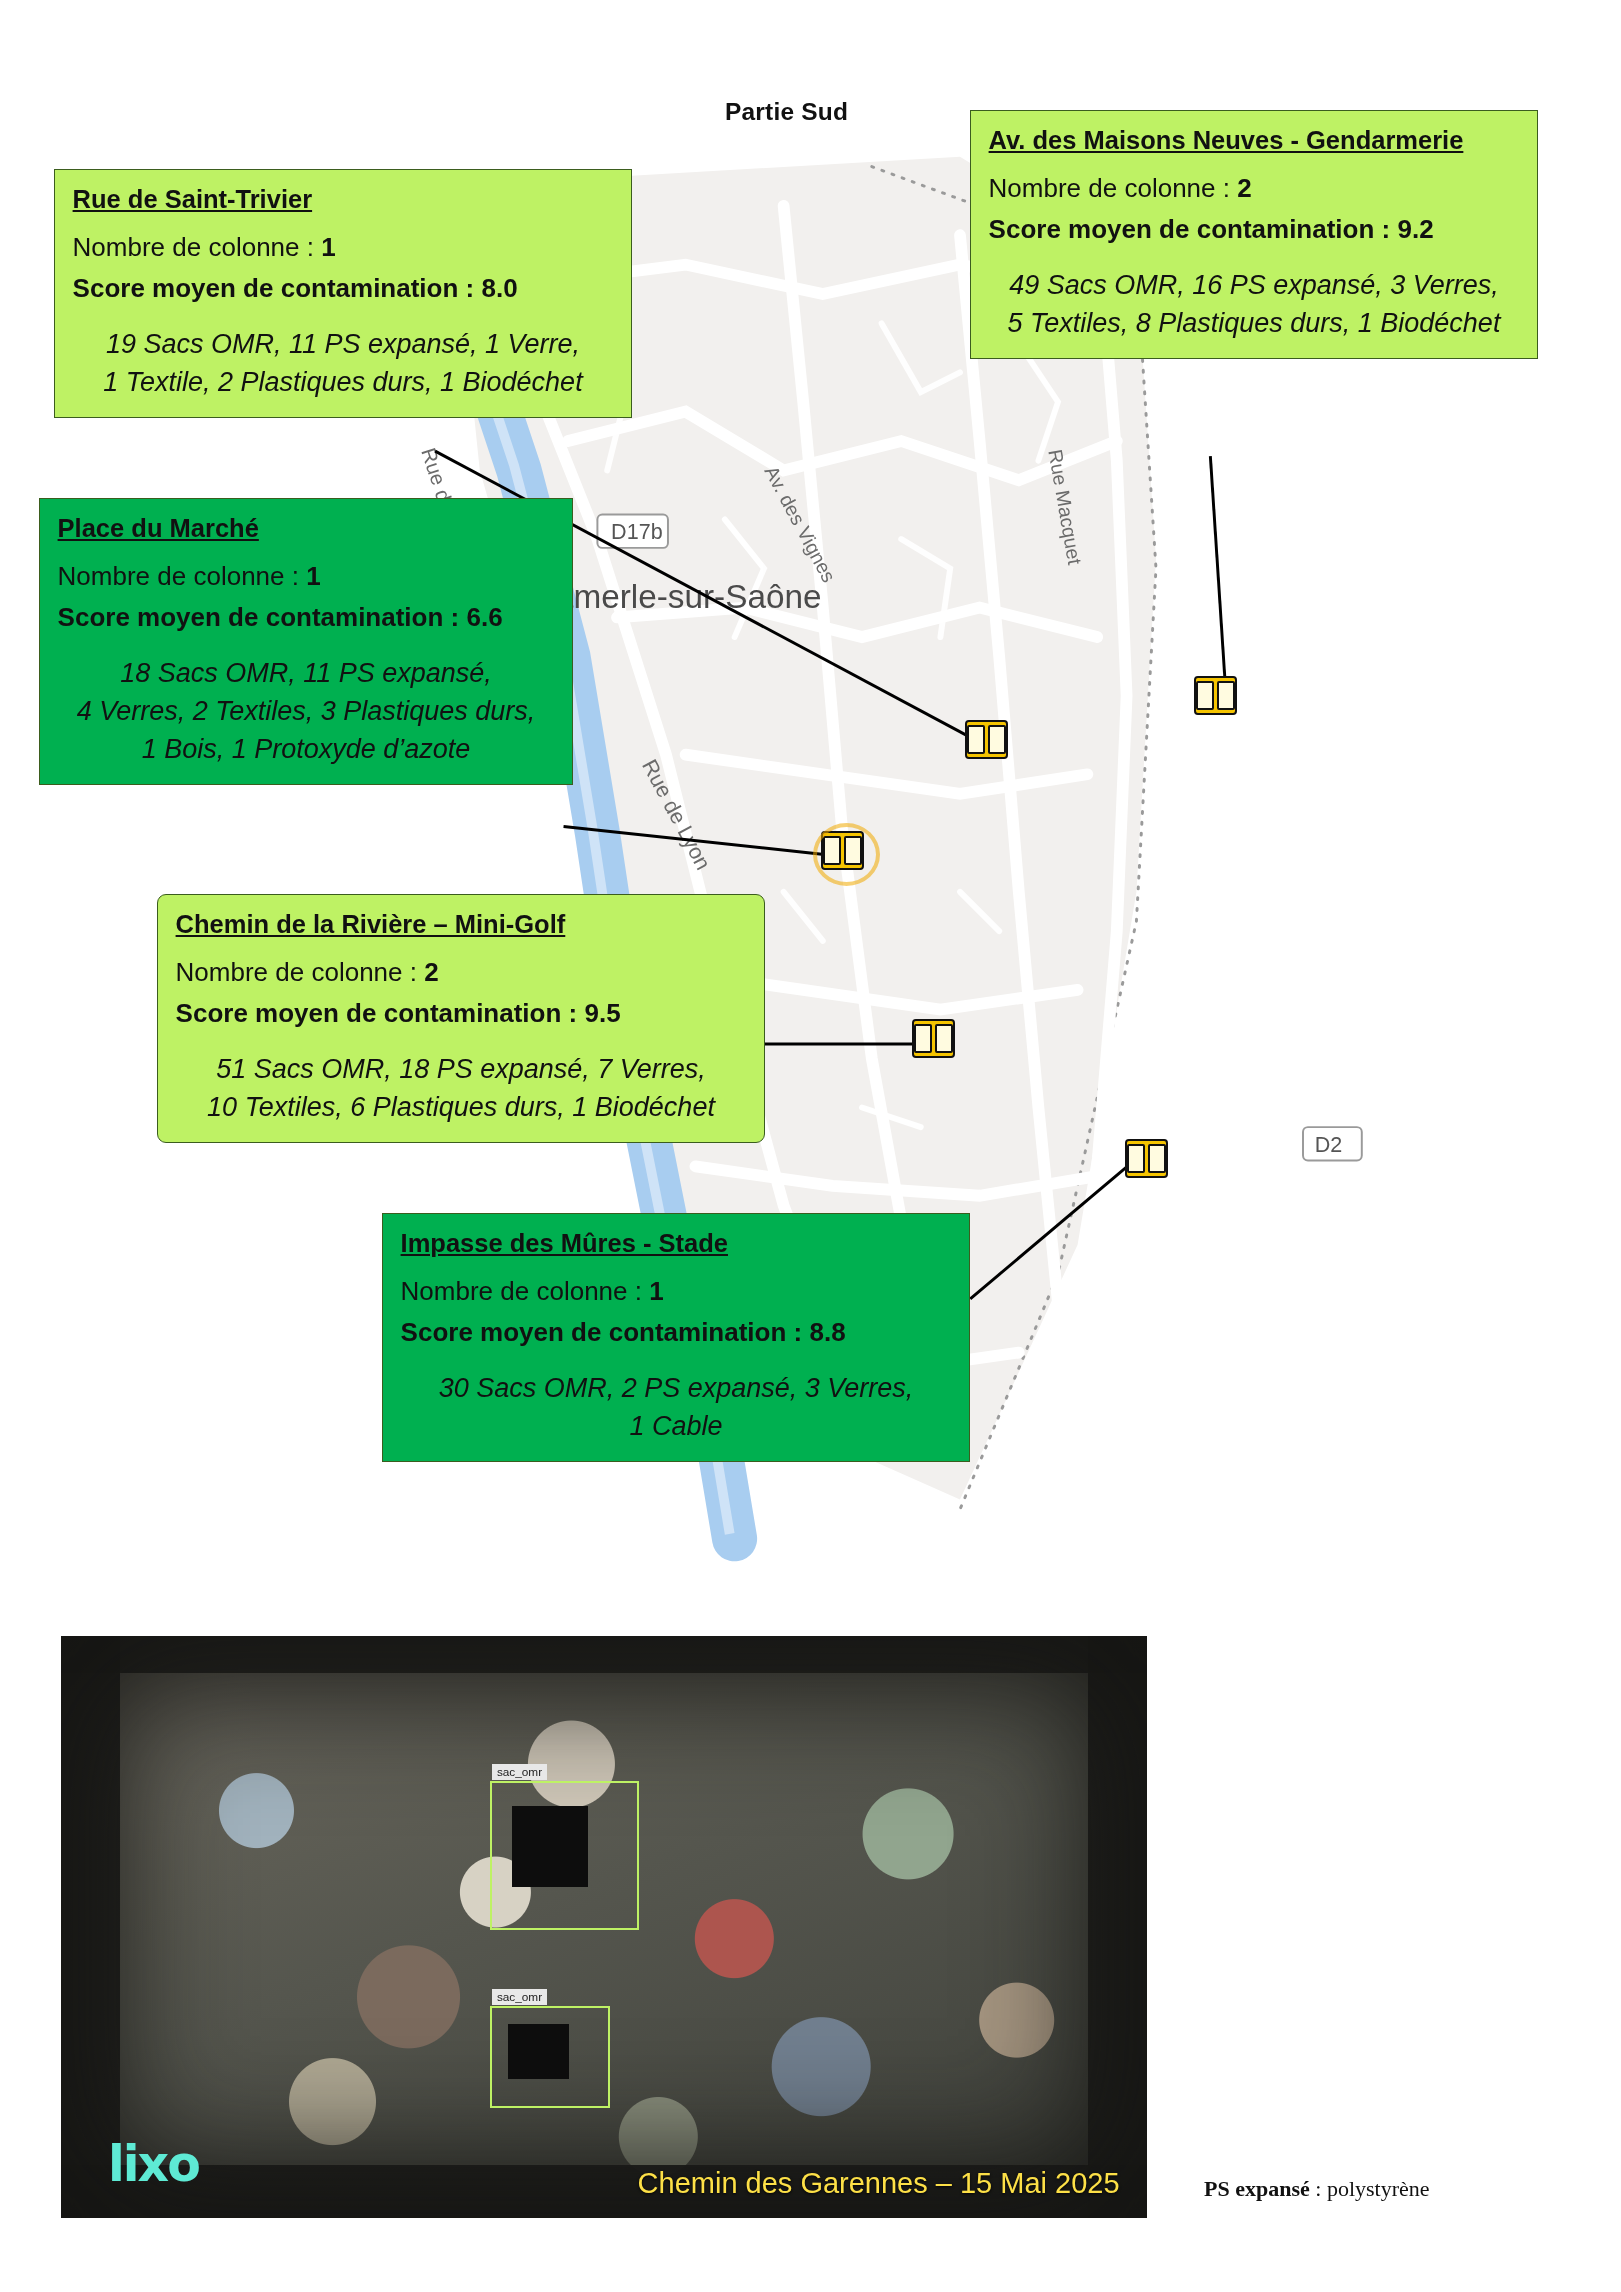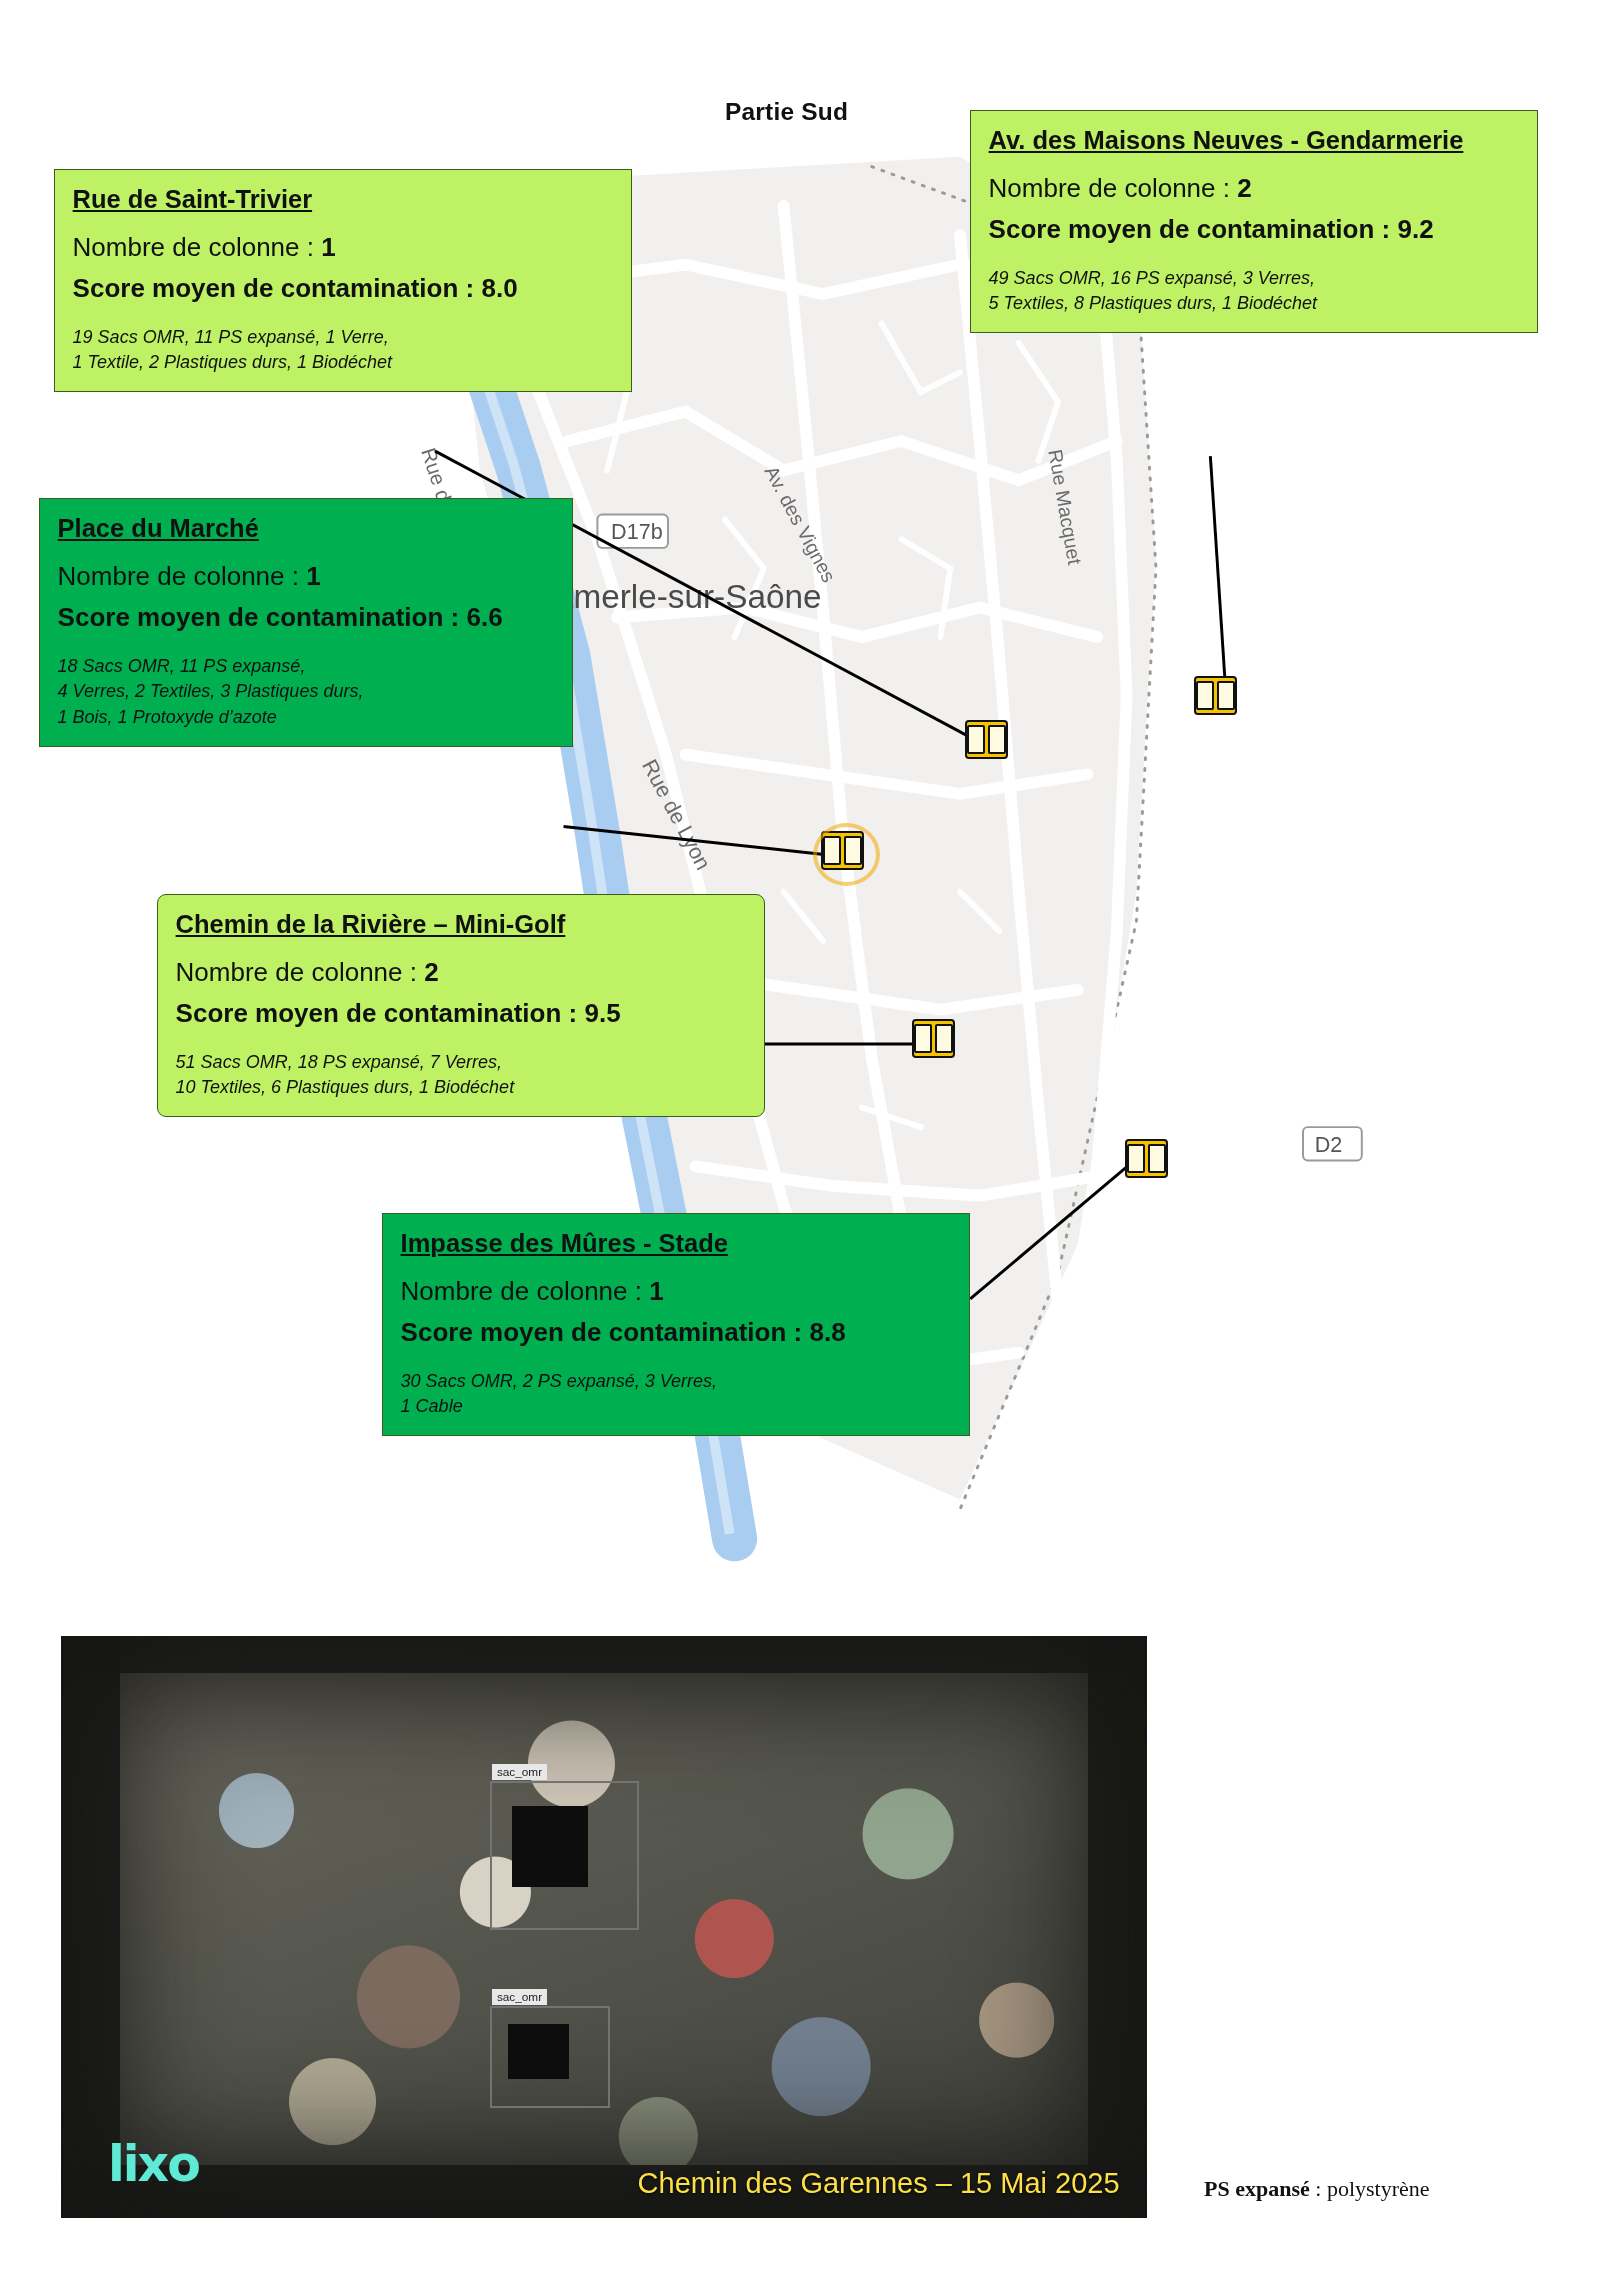--- a/index.html
+++ b/index.html
@@ -21,21 +21,21 @@
   }
   .box.light{background:#bef264;}
   .box.dark{background:#00b050;}
   .box h3{
     margin:0 0 13.7px 0;font-size:25.5px;font-weight:bold;text-decoration:underline;
     line-height:1.25;
   }
   .box .meta{font-size:26px;margin:0 0 3.9px 0;}
   .box .meta.b{font-weight:bold;}
   .box .meta .val{font-weight:bold;}
-  .box .items{margin-top:17.6px;font-size:18px;font-style:italic;}
+  .box .items{margin-top:17.6px;font-size:27px;font-style:italic;text-align:center;}
 
   .leader{position:absolute;left:0;top:0;width:1621px;height:2293px;pointer-events:none;}
 
   .bin{
     position:absolute;width:43px;height:39px;border:2px solid #111;border-radius:3.9px;
     background:#f5c400;box-sizing:border-box;display:flex;gap:2.9px;align-items:center;
     justify-content:center;
   }
   .bin i{display:block;width:13.7px;height:25.5px;background:#fffbe0;border:2px solid #111;border-radius:2px;}
   .bin .halo{position:absolute;left:-9.8px;top:-9.8px;width:59px;height:55px;border-radius:50%;
@@ -61,21 +61,21 @@
       linear-gradient(160deg,#6d6a5e 0%,#55564d 45%,#3d3f38 100%);
     filter:saturate(.85);
   }
   .photo .rim{
     position:absolute;left:0;top:0;width:100%;height:100%;
     box-shadow:inset 0 0 118px 59px rgba(20,20,18,.85);
     background:
       linear-gradient(90deg, rgba(30,30,28,.95) 0 59px, transparent 59px 1027px, rgba(30,30,28,.95) 1027px 100%),
       linear-gradient(180deg, rgba(30,30,28,.9) 0 37px, transparent 37px 529px, rgba(30,30,28,.95) 529px 100%);
   }
-  .det{position:absolute;border:2px solid #737373;}
+  .det{position:absolute;border:2px solid #bef264;}
   .det .tag{
     position:absolute;left:0;top:-18.6px;background:#e8e8e8;color:#222;font-size:11.8px;
     padding:1px 4.9px;white-space:nowrap;
   }
   .det .blk{position:absolute;left:14%;top:16%;width:52%;height:56%;background:#0d0d0d;}
   .photo .caption{
     position:absolute;right:27.4px;bottom:17.6px;color:#fde047;font-size:29px;font-weight:normal;
     text-shadow:0 1px 2.9px rgba(0,0,0,.9);
   }
   .logo{position:absolute;left:47px;bottom:25.5px;color:#5eead4;font-size:49px;font-weight:bold;

